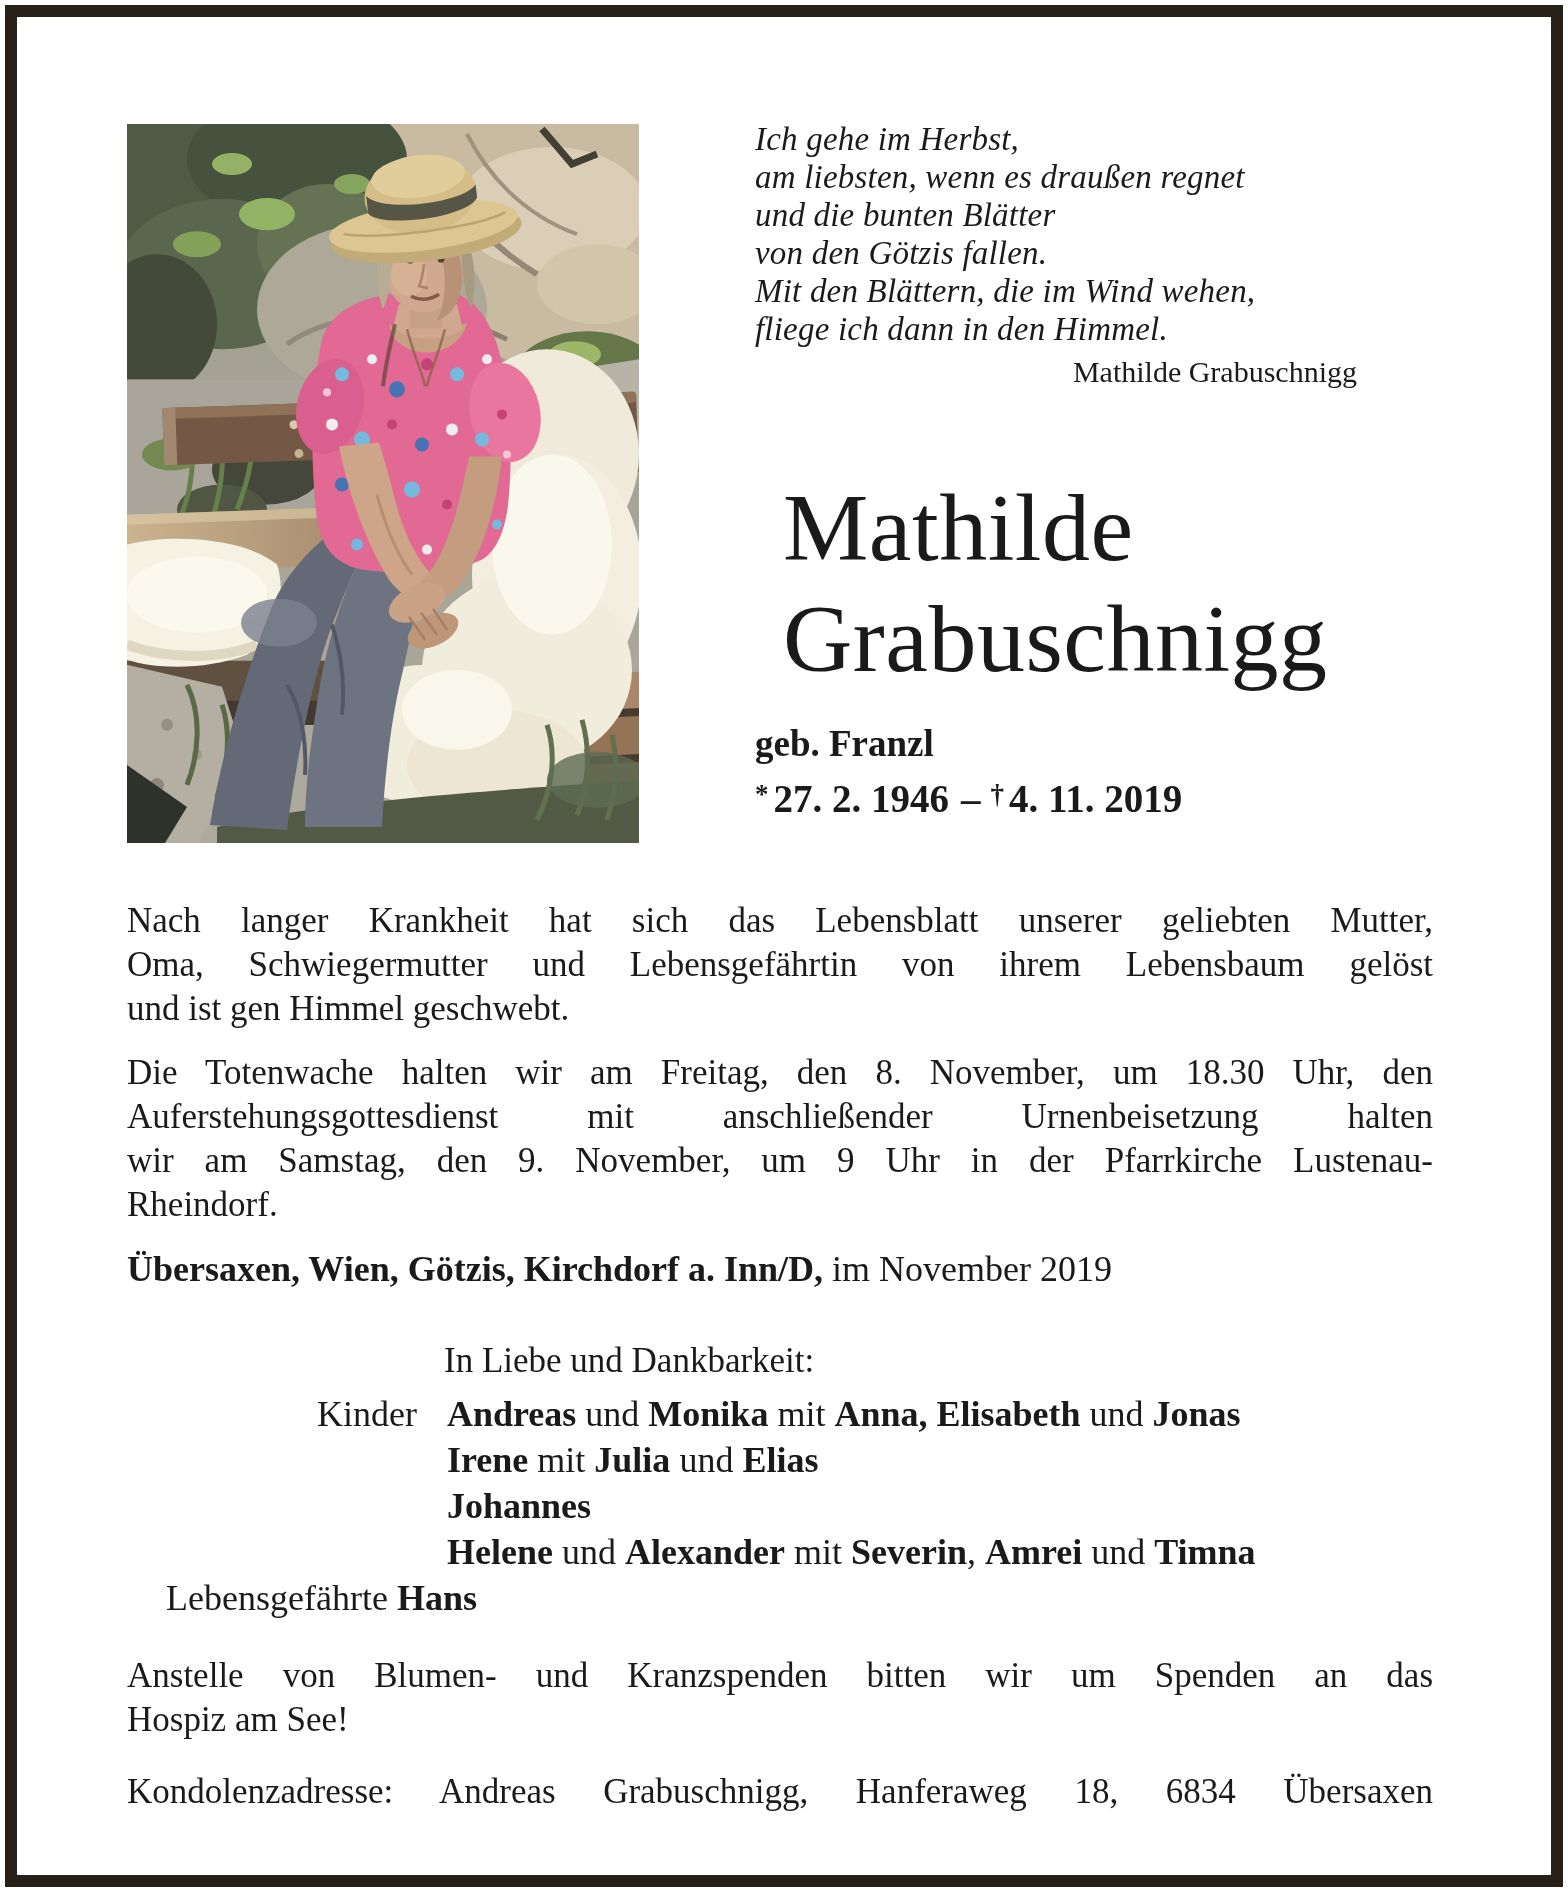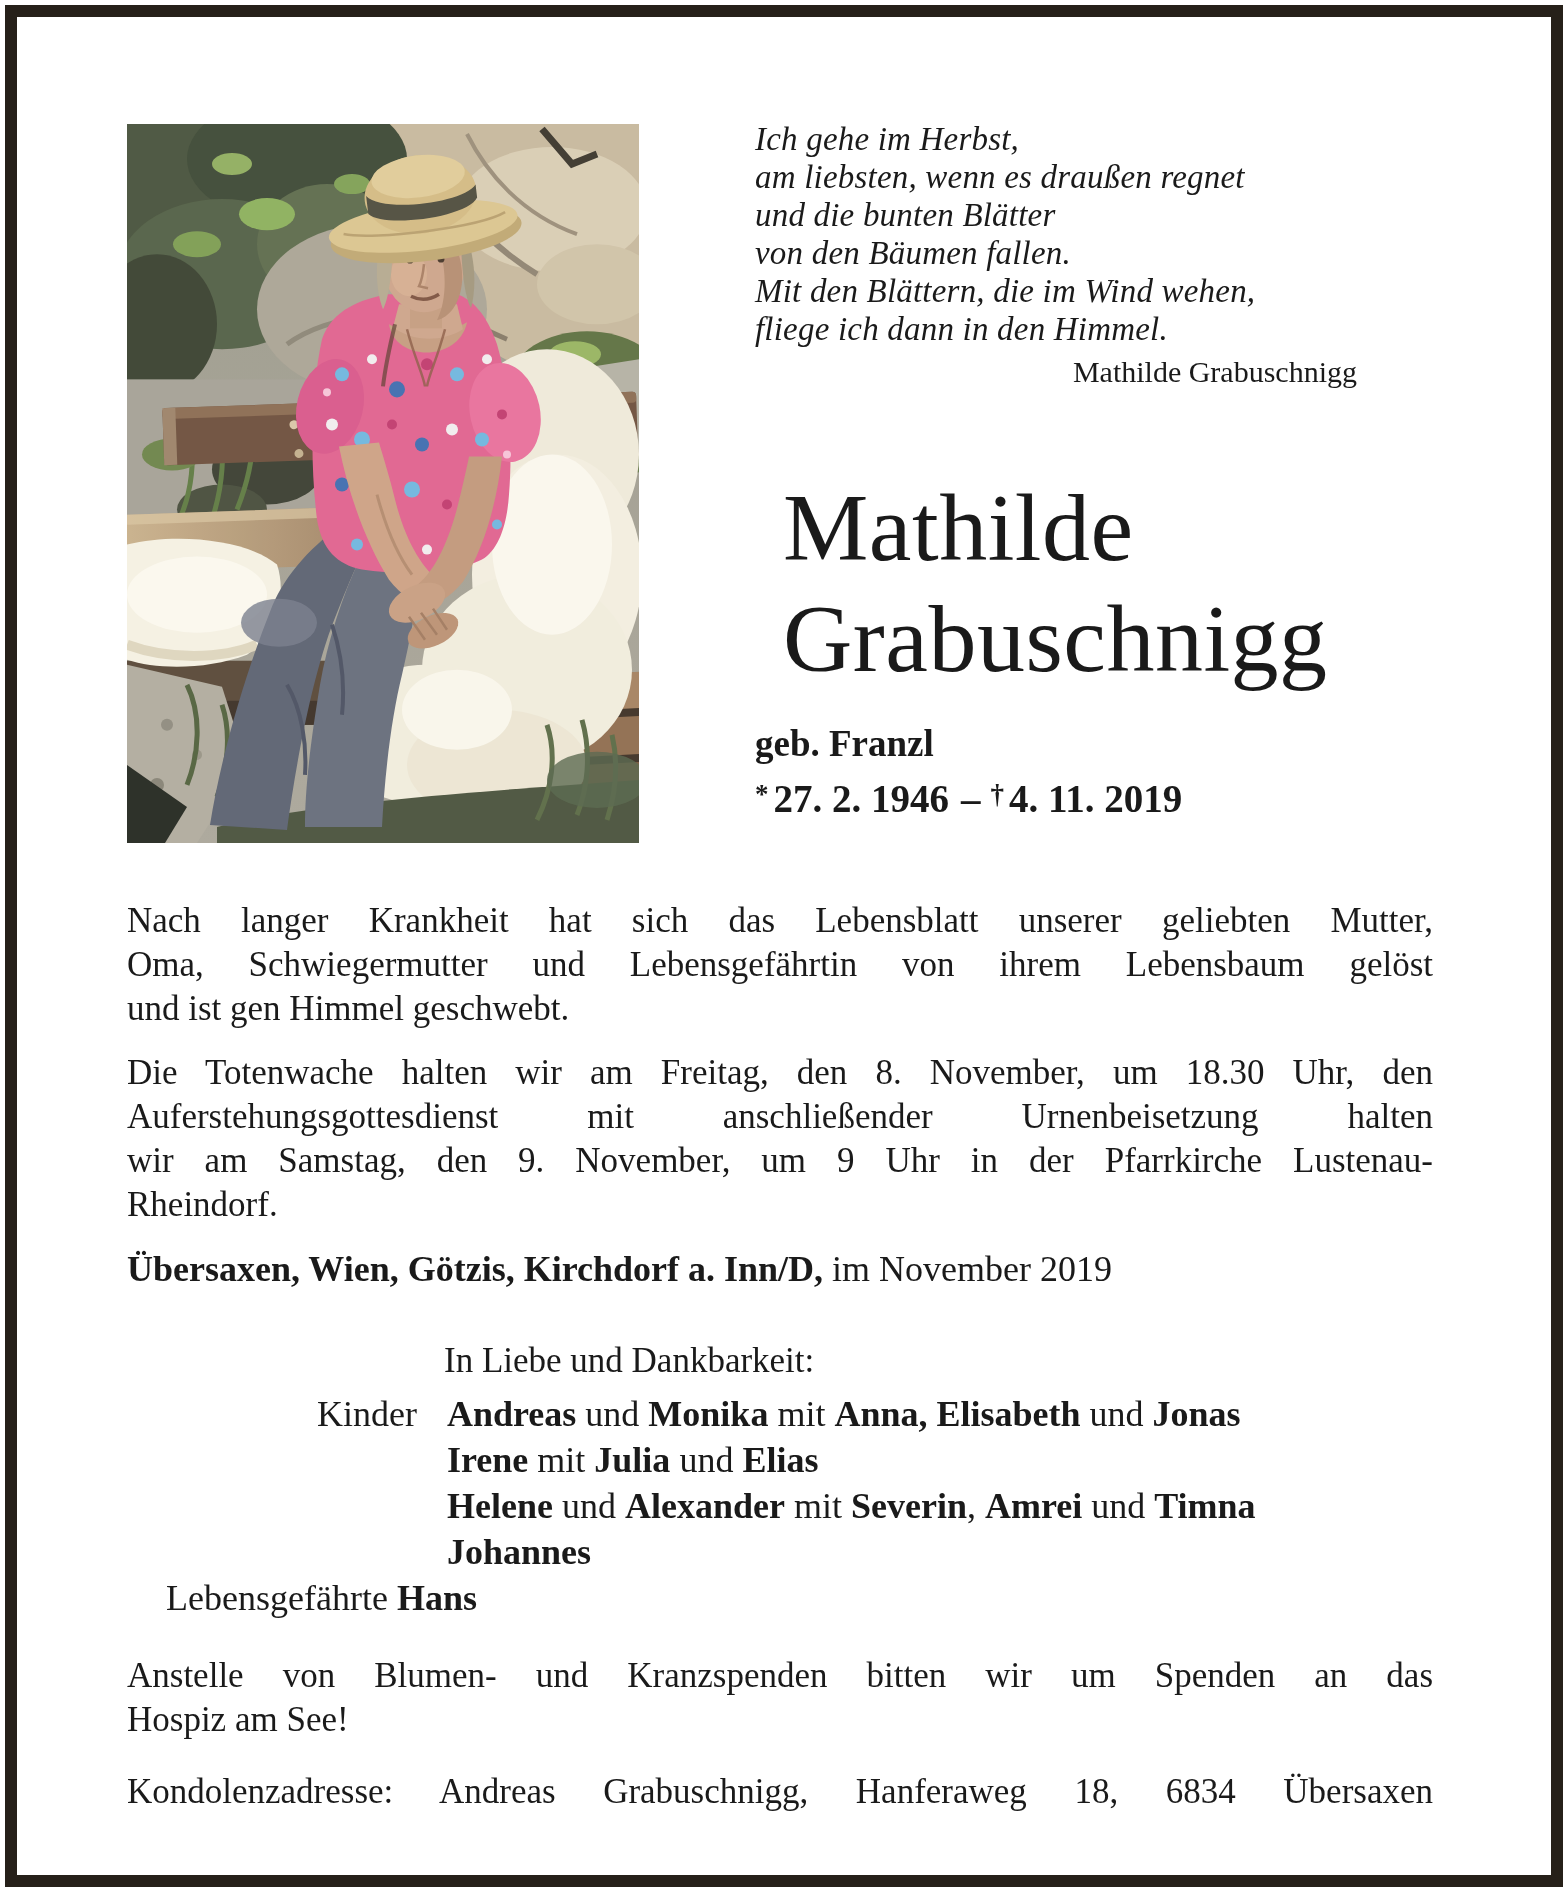--- a/index.html
+++ b/index.html
@@ -208,21 +208,21 @@
 
     <rect width="512" height="718" fill="#ffffff" opacity=".05"></rect>
   </svg>
 </div>
 
 <div class="right-col">
   <div class="poem">
       <div class="ln">Ich gehe im Herbst,</div>
       <div class="ln">am liebsten, wenn es draußen regnet</div>
       <div class="ln">und die bunten Blätter</div>
-      <div class="ln">von den Bäumen fallen.</div>
+      <div class="ln">von den Götzis fallen.</div>
       <div class="ln">Mit den Blättern, die im Wind wehen,</div>
       <div class="ln last">fliege ich dann in den Himmel.</div>
     </div>
   <div class="attribution">Mathilde Grabuschnigg</div>
   <div class="big-name">
     <div>Mathilde</div>
     <div>Grabuschnigg</div>
   </div>
   <div class="maiden">geb. Franzl</div>
   <div class="dates">
@@ -248,22 +248,22 @@
     <span>im November 2019</span>
   </div>
 
   <div class="closing-intro">In Liebe und Dankbarkeit:</div>
 
   <div class="family">
     <div class="family-label">Kinder</div>
     <div class="family-rows">
       <div><span class="b">Andreas</span><span> und </span><span class="b">Monika</span><span> mit </span><span class="b">Anna, Elisabeth</span><span> und </span><span class="b">Jonas</span></div>
       <div><span class="b">Irene</span><span> mit </span><span class="b">Julia</span><span> und </span><span class="b">Elias</span></div>
+      <div><span class="b">Johannes</span></div>
       <div><span class="b">Helene</span><span> und </span><span class="b">Alexander</span><span> mit </span><span class="b">Severin</span><span>, </span><span class="b">Amrei</span><span> und </span><span class="b">Timna</span></div>
-      <div><span class="b">Johannes</span></div>
     </div>
   </div>
   <div class="partner"><span>Lebensgefährte </span><span class="b">Hans</span></div>
 
   <div class="donation justify">
       <div class="ln">Anstelle von Blumen- und Kranzspenden bitten wir um Spenden an das</div>
       <div class="ln last">Hospiz am See!</div>
     </div>
 
   <div class="condolence">

